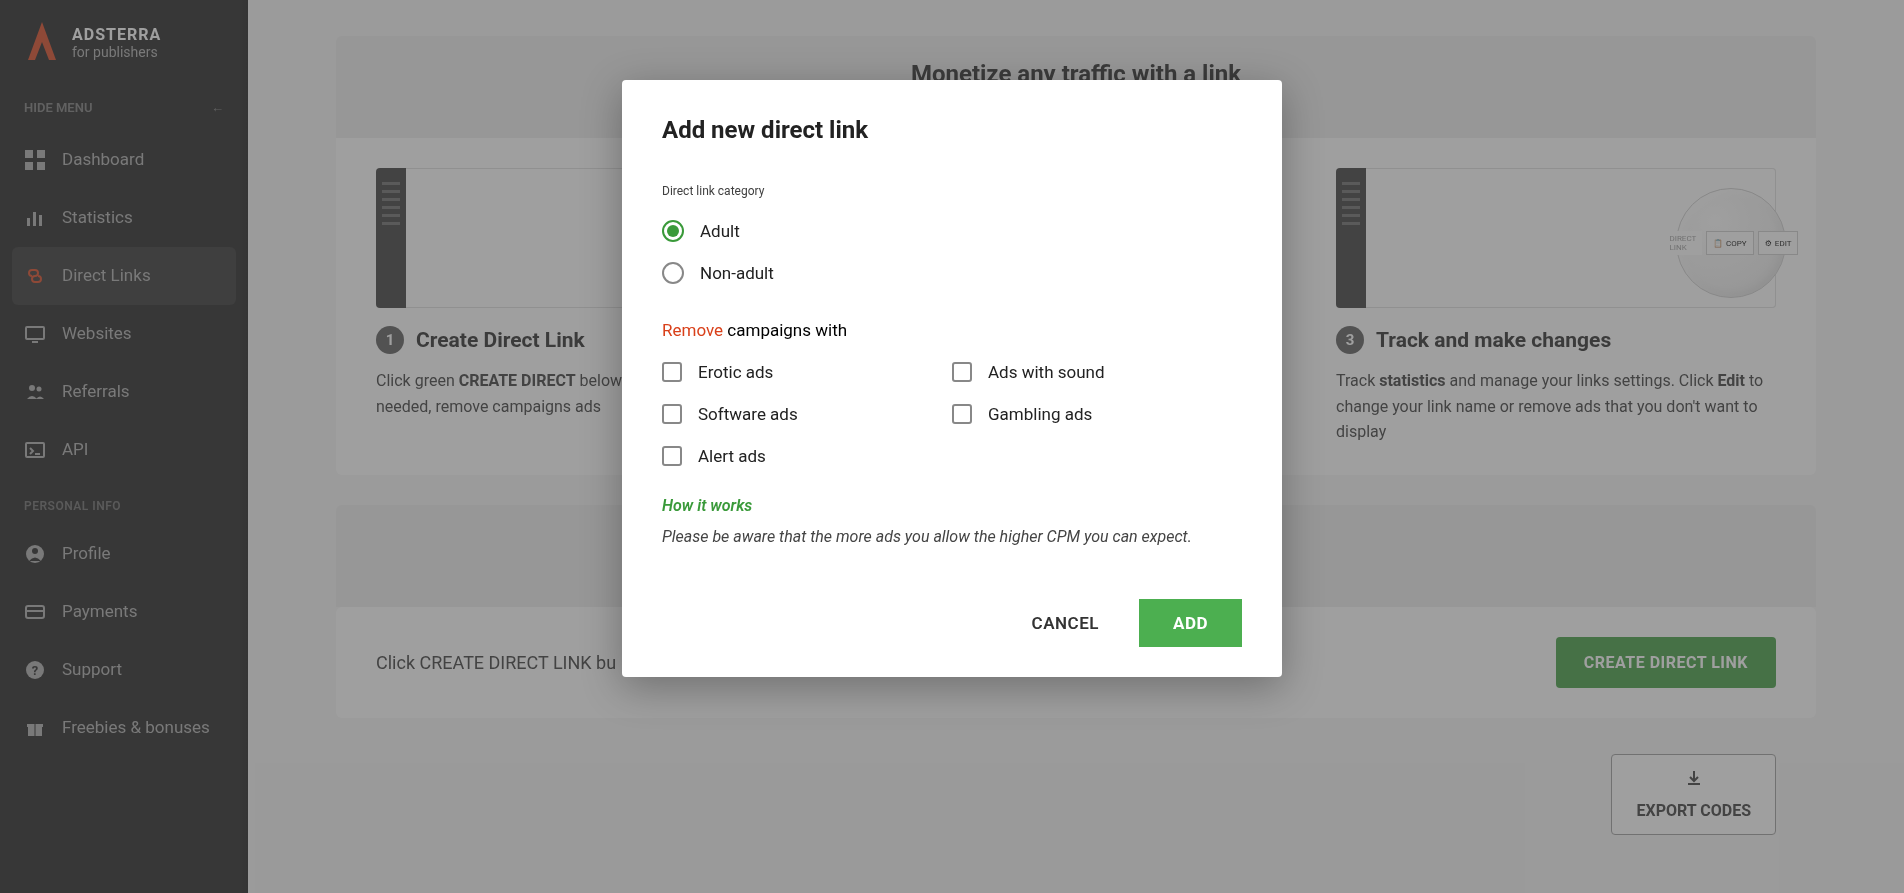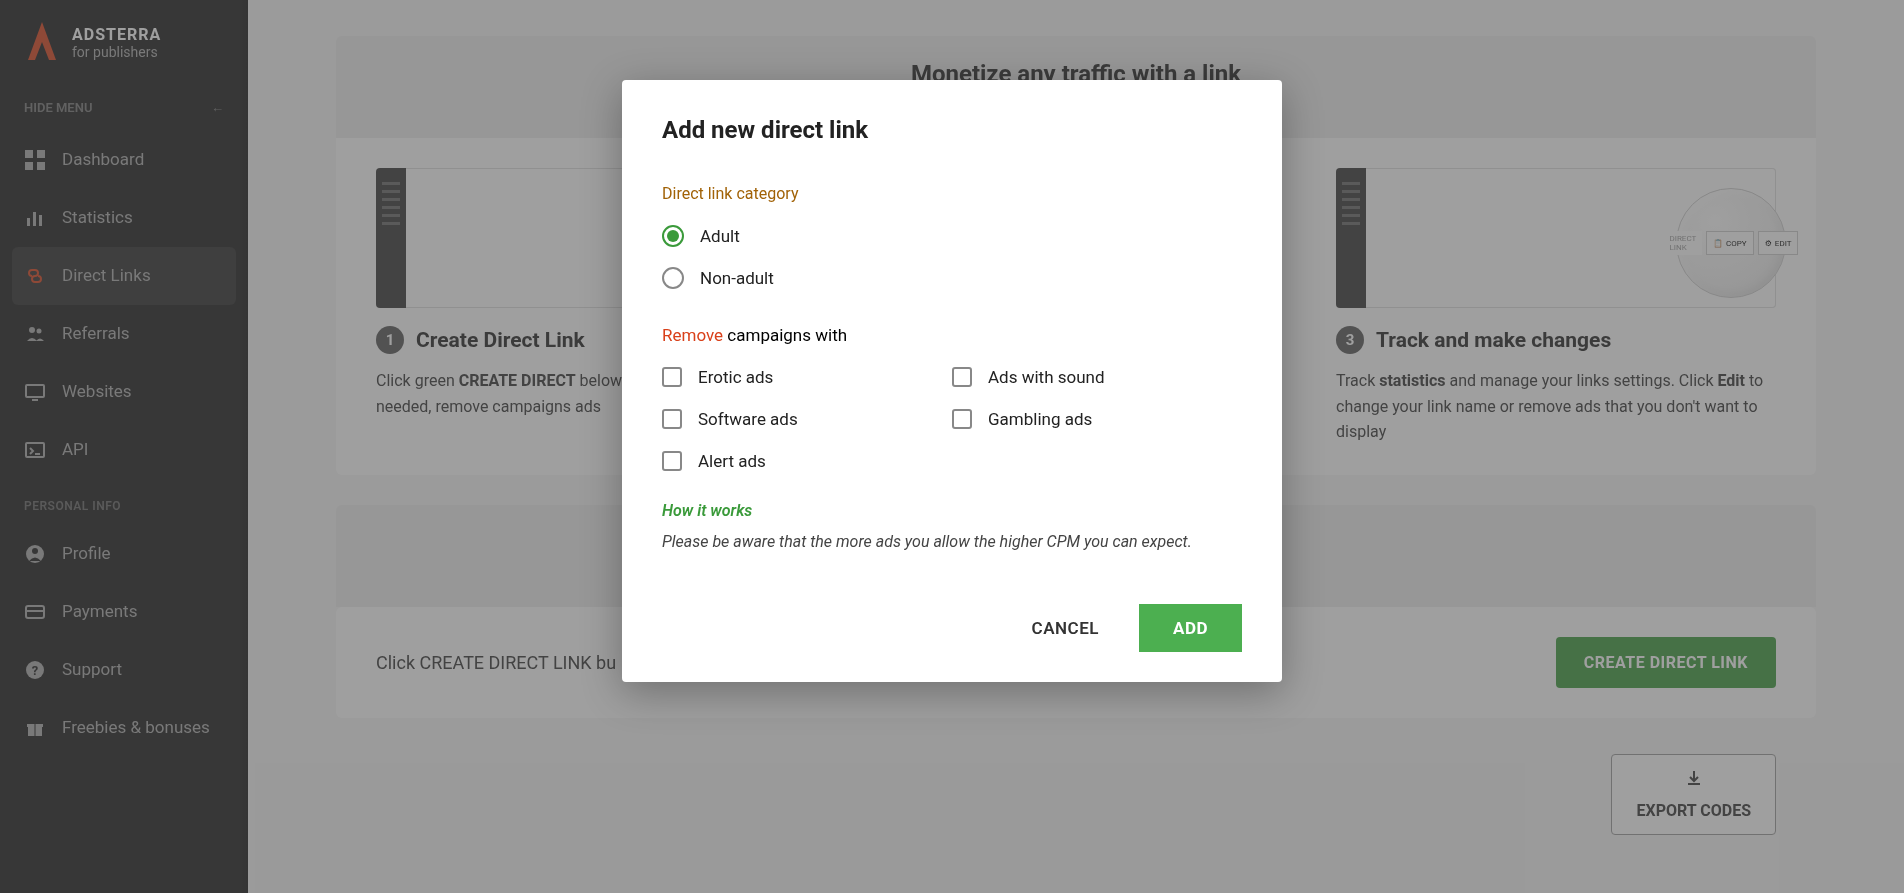--- a/index.html
+++ b/index.html
@@ -40,21 +40,21 @@
 .btn-create { background: #3a9a3a; color: #fff; font-weight: 700; font-size: 16px; padding: 16px 28px; border: none; border-radius: 4px; cursor: pointer; letter-spacing: 0.5px; }
 .btn-export { background: #fff; border: 1px solid #999; color: #333; font-weight: 700; font-size: 16px; padding: 14px 24px; border-radius: 4px; cursor: pointer; display: flex; align-items: center; gap: 10px; flex-direction: column; }
 .export-row { margin: 20px 40px 0; padding: 16px 40px; display: flex; justify-content: flex-end; }
 
 
 .overlay { position: absolute; inset: 0; background: rgba(80,80,80,0.55); display: flex; align-items: flex-start; justify-content: center; padding-top: 80px; }
 
 
 .modal { background: #fff; width: 660px; border-radius: 4px; padding: 36px 40px 30px; box-shadow: 0 10px 40px rgba(0,0,0,0.3); }
 .modal-title { font-size: 24px; font-weight: 700; color: #222; margin-bottom: 40px; }
-.modal-label { font-size: 16px; color: #a16207; margin-bottom: 22px; }
+.modal-label { font-size: 12px; color: #404040; margin-bottom: 22px; }
 .radio-row { display: flex; align-items: center; gap: 16px; margin-bottom: 20px; cursor: pointer; }
 .radio { width: 22px; height: 22px; border: 2px solid #888; border-radius: 50%; display: flex; align-items: center; justify-content: center; }
 .radio.checked { border-color: #3a9a3a; }
 .radio.checked::after { content: ""; width: 12px; height: 12px; background: #3a9a3a; border-radius: 50%; }
 .radio-label { font-size: 17px; color: #222; }
 .remove-line { font-size: 17px; margin: 36px 0 22px; }
 .remove-word { color: #d9401a; }
 .check-grid { display: grid; grid-template-columns: 1fr 1fr; row-gap: 22px; margin-bottom: 30px; }
 .check-row { display: flex; align-items: center; gap: 16px; cursor: pointer; }
 .checkbox { width: 20px; height: 20px; border: 2px solid #888; border-radius: 3px; }
@@ -119,35 +119,35 @@
     <span class="nav-icon">
         <svg width="20" height="20" viewBox="0 0 20 20">
           <path d="M7 10 a3 3 0 0 1 0-6 h3 a3 3 0 0 1 0 6 M13 10 a3 3 0 0 1 0 6 h-3 a3 3 0 0 1 0-6" stroke="#d9401a" stroke-width="2" fill="none"></path>
         </svg>
       </span>
     <span>Direct Links</span>
   </div>
   <div class="nav-item">
     <span class="nav-icon">
         <svg width="20" height="20" viewBox="0 0 20 20">
+          <rect x="1" y="3" width="18" height="12" rx="1" stroke="#aaa" stroke-width="2" fill="none"></rect>
+          <line x1="7" y1="18" x2="13" y2="18" stroke="#aaa" stroke-width="2"></line>
+        </svg>
+      </span>
+    <span>Websites</span>
+  </div>
+  <div class="nav-item">
+    <span class="nav-icon">
+        <svg width="20" height="20" viewBox="0 0 20 20">
           <circle cx="7" cy="6" r="3" fill="#aaa"></circle>
           <circle cx="14" cy="7" r="2.5" fill="#aaa"></circle>
           <path d="M2 17 q5-6 10 0 M11 17 q4-5 8 0" fill="#aaa"></path>
         </svg>
       </span>
     <span>Referrals</span>
-  </div>
-  <div class="nav-item">
-    <span class="nav-icon">
-        <svg width="20" height="20" viewBox="0 0 20 20">
-          <rect x="1" y="3" width="18" height="12" rx="1" stroke="#aaa" stroke-width="2" fill="none"></rect>
-          <line x1="7" y1="18" x2="13" y2="18" stroke="#aaa" stroke-width="2"></line>
-        </svg>
-      </span>
-    <span>Websites</span>
   </div>
   <div class="nav-item">
     <span class="nav-icon">
         <svg width="20" height="20" viewBox="0 0 20 20">
           <rect x="1" y="3" width="18" height="14" rx="1" stroke="#aaa" stroke-width="2" fill="none"></rect>
           <path d="M5 8 l3 3 l-3 3 M10 14 h5" stroke="#aaa" stroke-width="2" fill="none"></path>
         </svg>
       </span>
     <span>API</span>
   </div>

